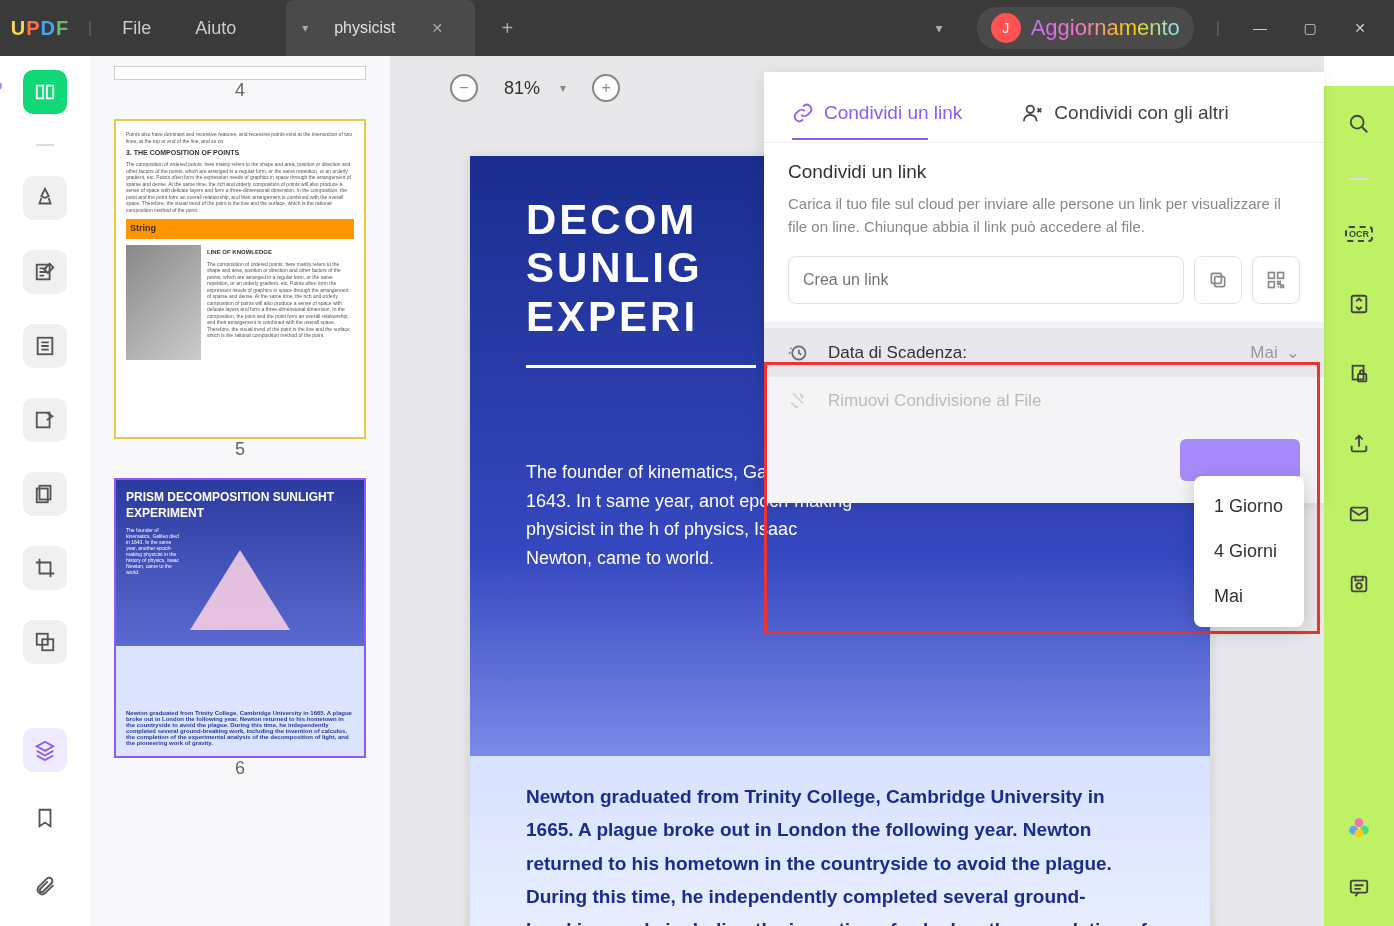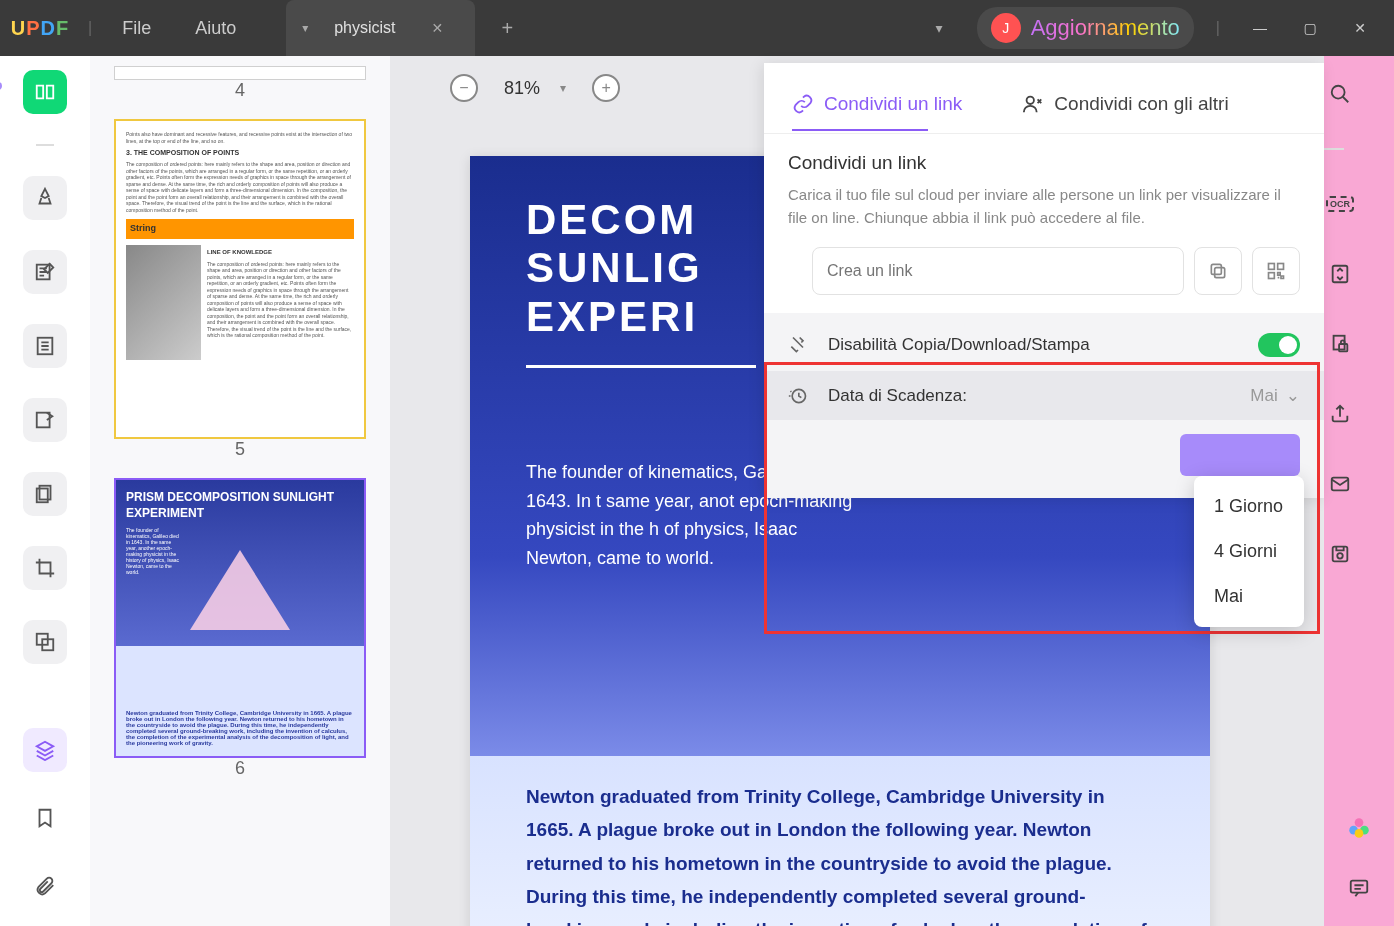--- a/index.html
+++ b/index.html
@@ -52,50 +52,50 @@
 .thumb-p5 .img-row { display: flex; gap: 6px; margin-top: 6px; }
 .thumb-p5 .img-ph { width: 75px; height: 115px; background: linear-gradient(135deg,#888,#ccc); }
 .thumb-p5 .txt-col { flex: 1; }
 .thumb-p5 .txt-col .hdr { font-size: 6px; }
 .thumb-p6 { height: 280px; border: 2px solid #8b5cf6; background: linear-gradient(180deg,#2a3a9e 0%,#5a6ad0 60%,#dce4ff 60%,#dce4ff 100%); color: #fff; padding: 10px; font-size: 6px; position: relative; }
 .thumb-p6 .tri { position: absolute; left: 50%; top: 70px; transform: translateX(-50%); width: 0; height: 0; border-left: 50px solid transparent; border-right: 50px solid transparent; border-bottom: 80px solid rgba(255,210,230,0.85); }
 .thumb-p6 .title6 { font-size: 12px; font-weight: bold; line-height: 1.3; }
 .thumb-p6 .lower { position: absolute; bottom: 10px; left: 10px; right: 10px; color: #2a3a9e; font-size: 6px; font-weight: bold; }
 
 
-.rightrail { width: 70px; background: #f9a8d4; display: flex; flex-direction: column; padding-top: 22px; gap: 38px; }
+.rightrail { width: 70px; background: #bef264; display: flex; flex-direction: column; align-items: center; padding-top: 22px; gap: 38px; margin-top: 30px; }
 .rr-ico { font-size: 22px; color: #444; cursor: pointer; width: 32px; height: 32px; display:flex; align-items:center; justify-content:center; }
 .rr-div { width: 20px; height: 2px; background: #ddd; }
 .ocr-ico { border: 2px solid #444; border-radius: 4px; font-size: 9px; padding: 1px 2px; font-weight: bold; border-style: dashed; }
 .rr-bottom { margin-top: auto; display:flex; flex-direction:column; align-items:center; gap: 28px; padding-bottom: 22px; }
 .flower-ico { width: 26px; height: 26px; }
 
 
 .canvas { flex: 1; background: #e8e8eb; position: relative; overflow: hidden; }
 .toolbar { position: absolute; top: 18px; left: 60px; display: flex; align-items: center; gap: 26px; z-index: 2; }
 .tb-btn { width: 28px; height: 28px; border-radius: 50%; border: 2px solid #888; display: flex; align-items: center; justify-content: center; color: #888; font-size: 16px; cursor: pointer; background: #fff; }
 .zoom-lbl { font-size: 18px; color: #333; display: flex; align-items: center; gap: 20px; }
 .zoom-lbl .caret { color: #888; font-size: 12px; }
 
 .page { position: absolute; left: 80px; top: 100px; width: 740px; height: 800px; background: linear-gradient(180deg,#1a2d8e 0%,#3548c0 50%,#7b8be8 75%,#d8e2ff 75%, #eaf0ff 100%); box-shadow: 0 2px 12px rgba(0,0,0,0.12); color: #fff; padding: 40px 56px; }
 .page-title { font-size: 42px; font-weight: 900; letter-spacing: 3px; line-height: 1.15; }
 .page-title-rule { width: 230px; height: 3px; background: #fff; margin-top: 24px; }
 .page-para { font-size: 18px; line-height: 1.6; margin-top: 90px; max-width: 340px; }
 .page-body { position: absolute; left: 0; right: 0; top: 600px; padding: 24px 56px; color: #1a2d8e; font-size: 19px; font-weight: 700; line-height: 1.75; background: transparent; }
 
 
-.share-panel { position: absolute; right: 70px; top: 63px; width: 560px; background: #fff; box-shadow: -2px 2px 14px rgba(0,0,0,0.1); z-index: 10; }
+.share-panel { position: absolute; right: 70px; top: 72px; width: 560px; background: #fff; box-shadow: -2px 2px 14px rgba(0,0,0,0.1); z-index: 10; }
 .share-tabs { display: flex; gap: 60px; padding: 30px 28px 18px; align-items: center; border-bottom: 1px solid #eee; }
 .share-tab { display: flex; align-items: center; gap: 10px; font-size: 19px; cursor: pointer; color: #444; }
 .share-tab.active { color: #8b5cf6; }
 .share-tab.active .underline { position: absolute; height: 2px; background: #8b5cf6; width: 136px; margin-top: 52px; }
 .share-body { padding: 18px 24px 20px; }
 .share-h { font-size: 19px; color: #333; margin-bottom: 10px; }
 .share-desc { font-size: 15px; color: #888; line-height: 1.5; margin-bottom: 18px; }
-.link-row { display: flex; gap: 10px; margin-left: 24px; }
+.link-row { display: flex; gap: 10px; }
 .link-input { flex: 1; border: 1px solid #e2e2e2; border-radius: 8px; padding: 14px; font-size: 16px; color: #aaa; }
 .sq-btn { width: 48px; height: 48px; border: 1px solid #e2e2e2; border-radius: 8px; display: flex; align-items: center; justify-content: center; color: #888; font-size: 20px; cursor: pointer; }
 
 
 .redbox { position: absolute; right: 74px; top: 362px; width: 556px; height: 272px; border: 3px solid #e33; z-index: 30; pointer-events: none; }
 
 
 .settings-block { background: #f4f4f6; margin: 0 -24px -20px; padding: 6px 0 22px; }
 .set-row { display: flex; align-items: center; padding: 14px 24px; font-size: 17px; color: #333; gap: 14px; }
 .set-row .ico { width: 26px; text-align: center; color: #666; font-size: 18px; }
@@ -360,44 +360,42 @@
       <div class="sq-btn">
         <svg width="20" height="20" viewBox="0 0 24 24" fill="none" stroke="#888" stroke-width="2">
             <rect x="3" y="3" width="7" height="7"></rect>
             <rect x="14" y="3" width="7" height="7"></rect>
             <rect x="3" y="14" width="7" height="7"></rect>
             <path d="M14 14h3v3h-3zM18 18h3v3h-3zM14 20h2"></path>
           </svg>
       </div>
     </div>
     <div class="settings-block" style="margin-top:18px">
-      <div class="set-row">
-        <span class="ico">
-          <svg width="20" height="20" viewBox="0 0 24 24" fill="none" stroke="#666" stroke-width="2">
-              <path d="M6 3l12 12M14 3l4 4-2 2M4 14l6 6 2-2"></path>
-            </svg>
-        </span>
-        <span>Disabilità Copia/Download/Stampa</span>
-        <span class="spacer"></span>
-        <div class="toggle-on"></div>
-      </div>
       <div class="set-row sel">
         <span class="ico">
           <svg width="20" height="20" viewBox="0 0 24 24" fill="none" stroke="#666" stroke-width="2">
               <circle cx="13" cy="12" r="8"></circle>
               <path d="M13 8v4l3 2M3 12H1M4 7l-1-1"></path>
             </svg>
         </span>
         <span>Data di Scadenza:</span>
         <span class="spacer"></span>
         <span class="exp-val">
           <span>Mai</span>
           <span>⌄</span>
         </span>
       </div>
+      <div class="set-row disabled">
+        <span class="ico">
+          <svg width="20" height="20" viewBox="0 0 24 24" fill="none" stroke="#ccc" stroke-width="2">
+              <path d="M6 3l12 12M14 3l4 4-2 2M4 14l6 6 2-2"></path>
+            </svg>
+        </span>
+        <span>Rimuovi Condivisione al File</span>
+      </div>
       <div class="create-btn"></div>
     </div>
   </div>
 </div>
 
 <div class="redbox"></div>
 
 <div class="dd-menu">
   <div class="dd-item">1 Giorno</div>
   <div class="dd-item">4 Giorni</div>

